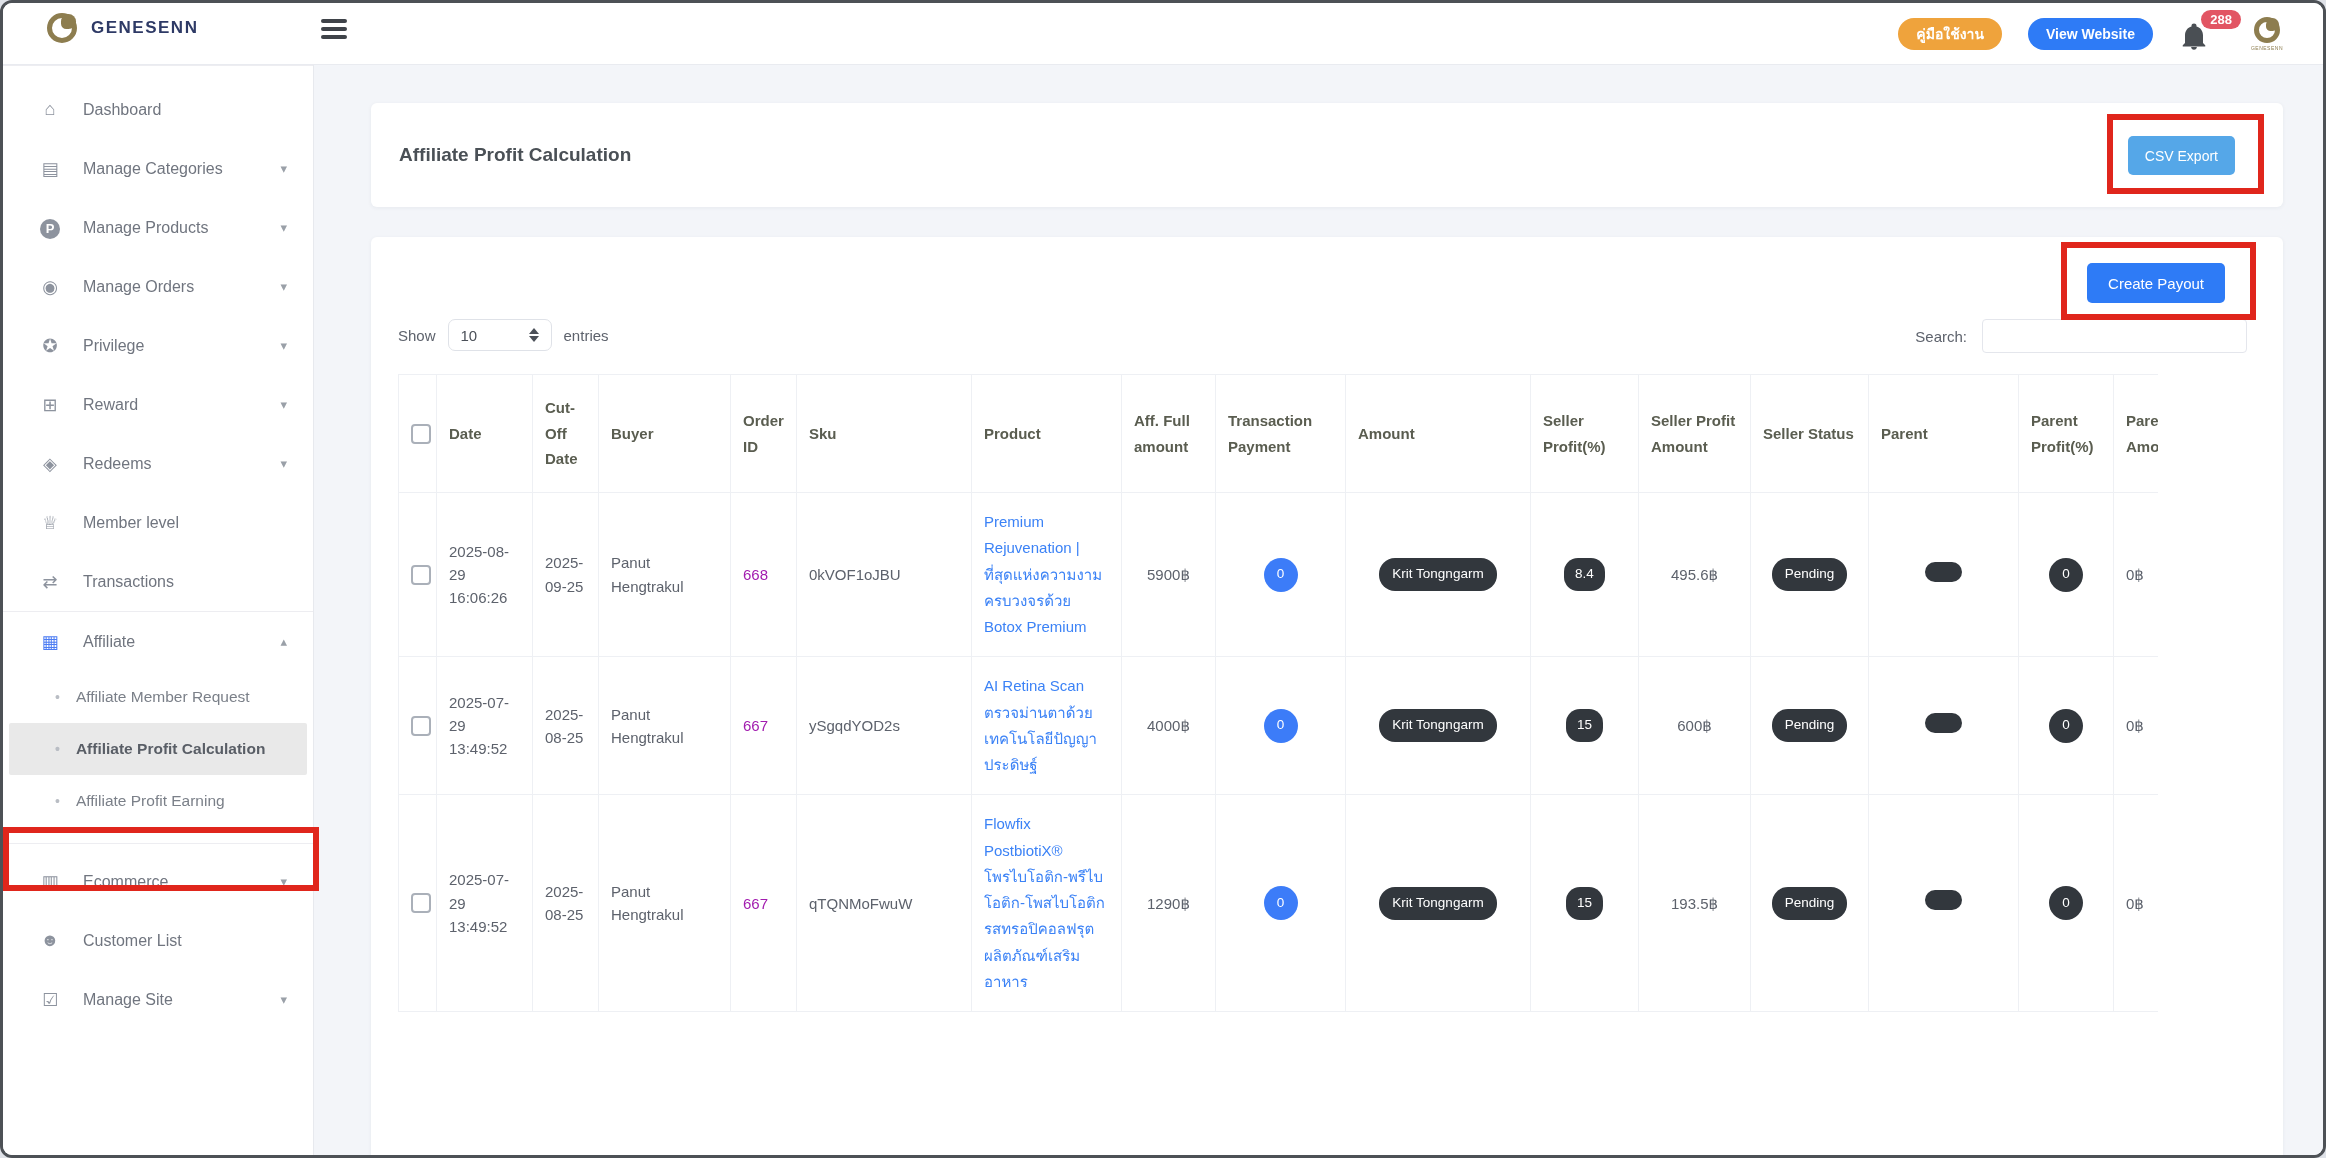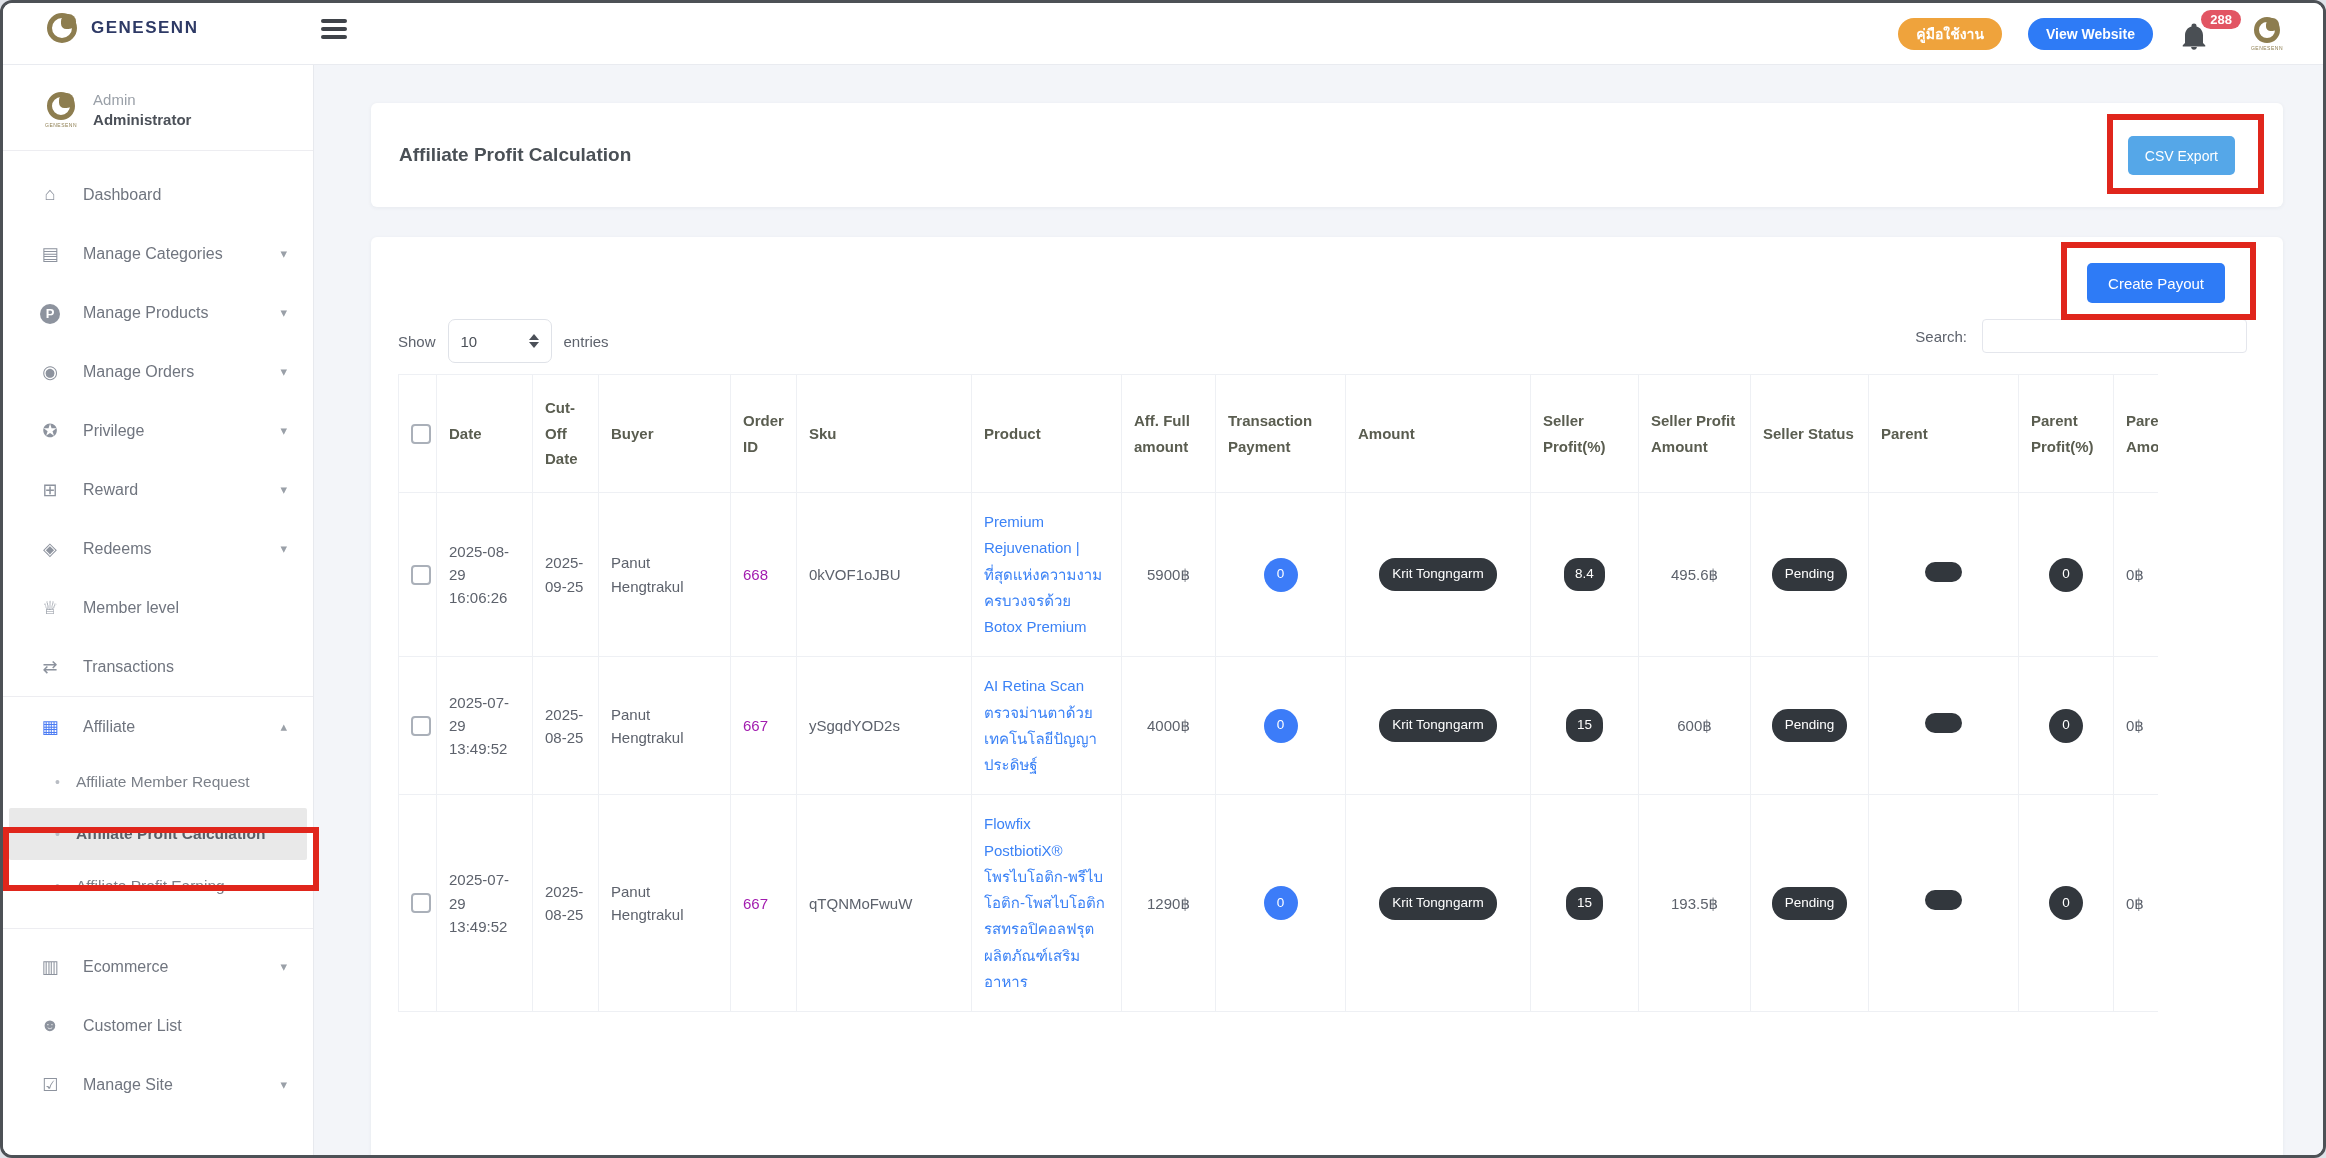--- a/index.html
+++ b/index.html
@@ -63,21 +63,21 @@
   .page-title { position:absolute; left:28px; top:50%; transform:translateY(-50%);
                 font-size:19px; font-weight:bold; color:#4a5056; }
   .btn-csv { position:absolute; right:48px; top:33px; height:39px; padding:0 17px;
              background:#55a7e8; border-radius:5px; font-size:14px; }
   .card-table { top:172px; height:1000px; }
   .btn-payout { position:absolute; right:58px; top:26px; height:40px; padding:0 21px;
                 background:#2e7bf6; border-radius:5px; font-size:15px; }
 
   .controls-left { position:absolute; left:27px; top:82px; display:flex; align-items:center; gap:12px;
                    font-size:15px; color:#5d626c; }
-  .show-select { display:flex; align-items:center; justify-content:space-between; width:104px; height:44px;
+  .show-select { display:flex; align-items:center; justify-content:space-between; width:104px; height:32px;
                  border:1px solid #dfe2e8; border-radius:7px; padding:0 12px; cursor:pointer; background:#fff; }
   .show-select .val { font-size:15px; color:#4b5058; }
   .sel-arrows { display:flex; flex-direction:column; gap:2px; }
   .tri-up { width:0; height:0; border-left:5px solid transparent; border-right:5px solid transparent;
             border-bottom:6px solid #4b5058; }
   .tri-down { width:0; height:0; border-left:5px solid transparent; border-right:5px solid transparent;
               border-top:6px solid #4b5058; }
   .controls-right { position:absolute; right:36px; top:82px; display:flex; align-items:center; gap:15px;
                     font-size:15px; color:#5d626c; }
   .search-input { width:265px; height:34px; border:1px solid #e4e6ec; border-radius:4px; background:#fff;
@@ -137,30 +137,20 @@
         <span class="notif-badge">288</span>
       </div>
       <div class="avatar">
         <span class="logo-ring"></span>
         <span class="avatar-label">GENESENN</span>
       </div>
     </div>
   </div>
 
   <div class="sidebar">
-    <div class="profile">
-      <span class="profile-logo">
-        <span class="logo-ring"></span>
-        <span class="avatar-label">GENESENN</span>
-      </span>
-      <span>
-        <div class="profile-name">Admin</div>
-        <div class="profile-role">Administrator</div>
-      </span>
-    </div>
     <div class="nav-divider"></div>
     <div class="nav">
       <div class="nav-item">
         <span class="nav-icon">⌂</span>
         <span class="nav-label">Dashboard</span>
       </div>
       <div class="nav-item">
         <span class="nav-icon">▤</span>
         <span class="nav-label">Manage Categories</span>
         <span class="nav-chevron">▾</span>

